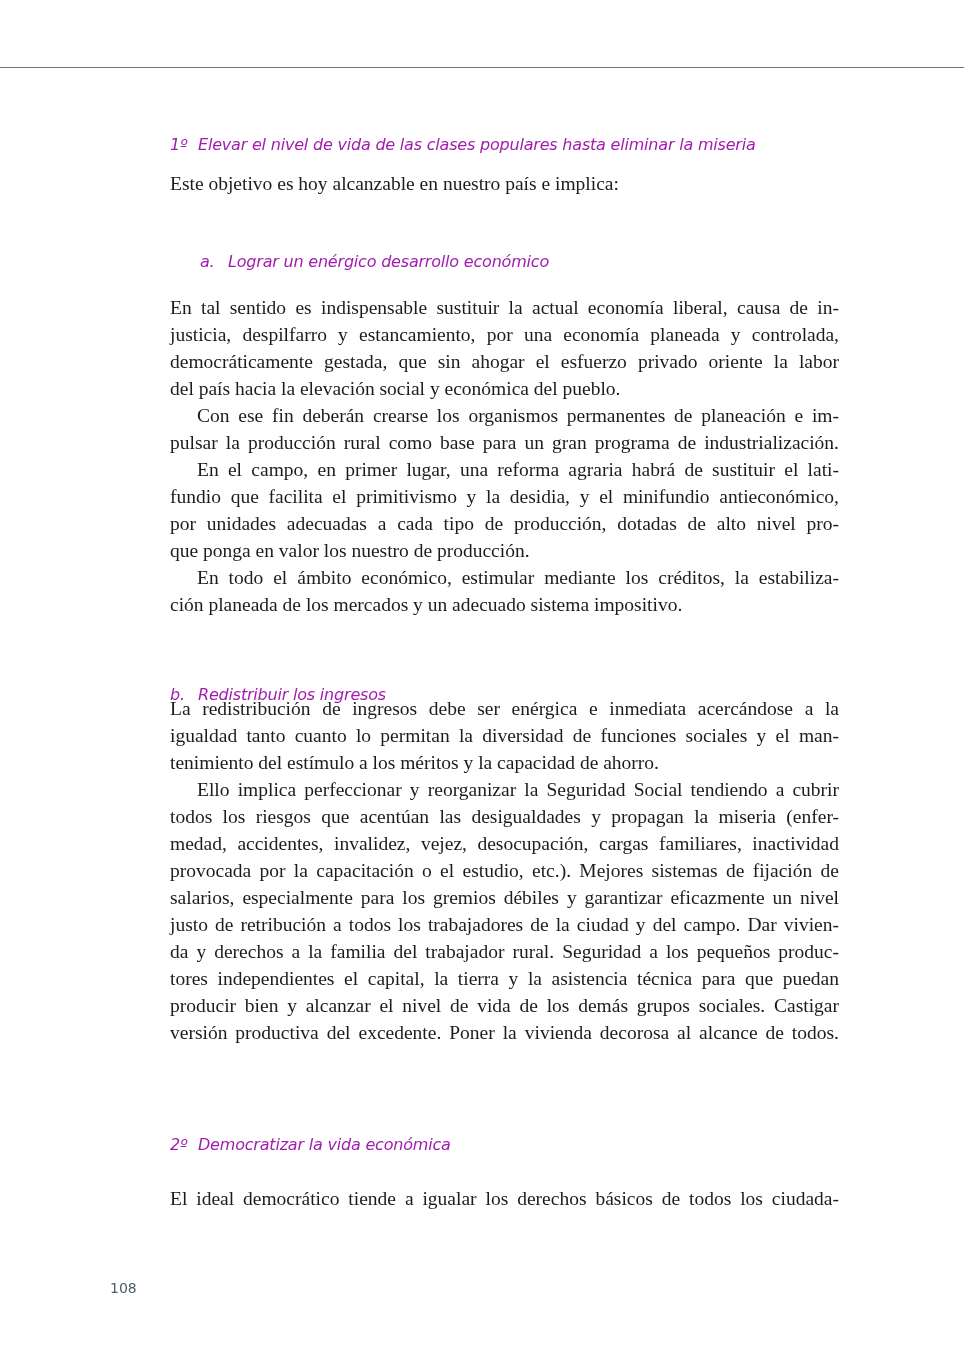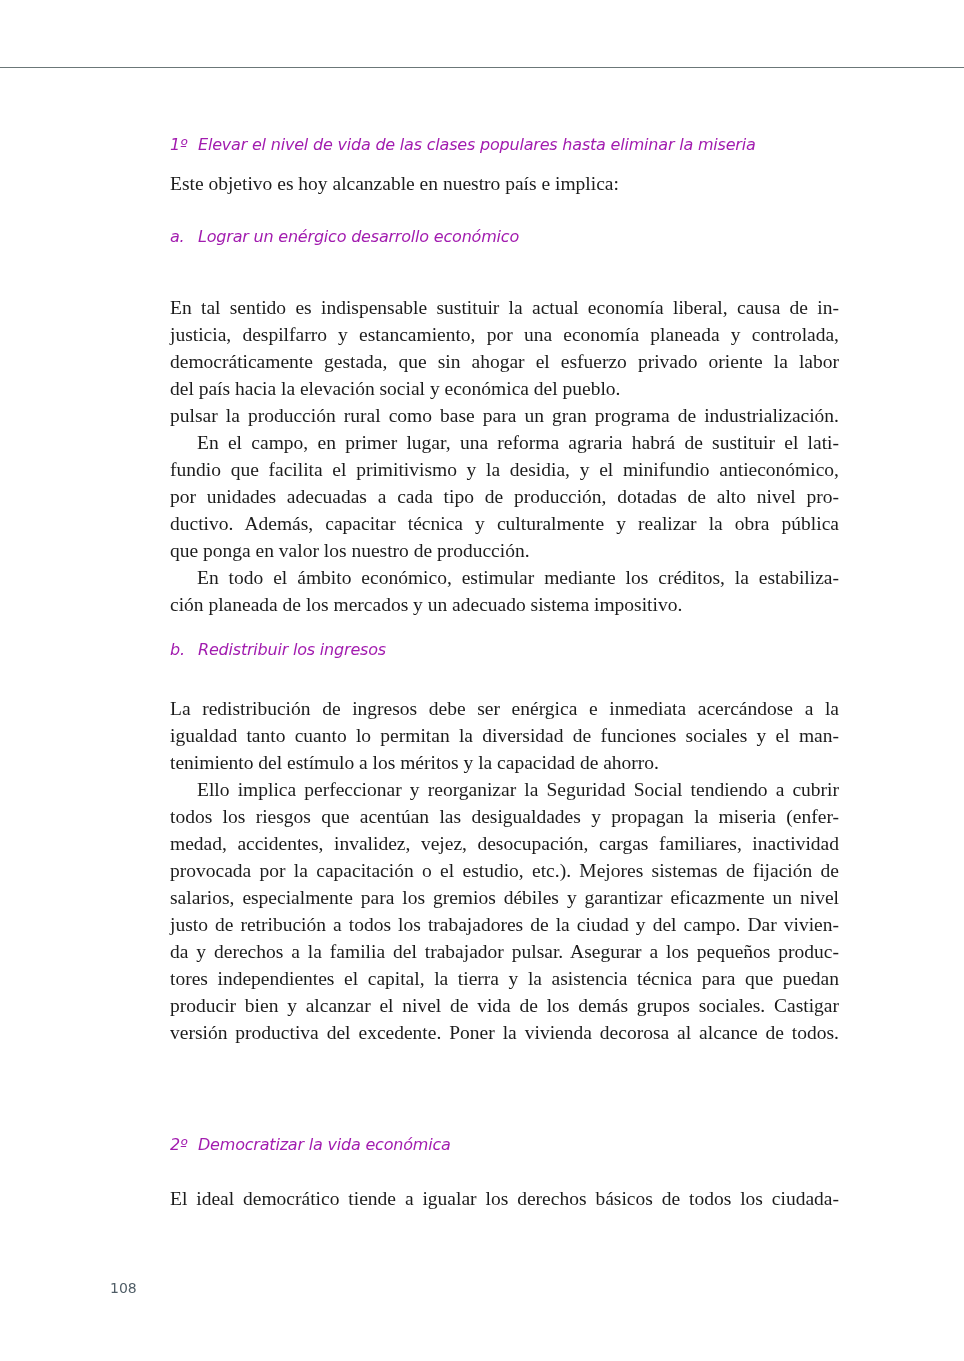--- a/index.html
+++ b/index.html
@@ -22,54 +22,54 @@
 <div class="col">
 
   <div class="h" style="top:135px;">
     <span class="num">1º</span><span>Elevar el nivel de vida de las clases populares hasta eliminar la miseria</span>
   </div>
 
   <div class="p" style="top:170px;">
     <span class="line last">Este objetivo es hoy alcanzable en nuestro país e implica:</span>
   </div>
 
-  <div class="h" style="top:227px;">
+  <div class="h" style="top:252px;margin-left:30px;">
     <span class="num">a.</span><span>Lograr un enérgico desarrollo económico</span>
   </div>
 
   <div class="p" style="top:294px;">
     <span class="line">En tal sentido es indispensable sustituir la actual economía liberal, causa de in-</span>
     <span class="line">justicia, despilfarro y estancamiento, por una economía planeada y controlada,</span>
     <span class="line">democráticamente gestada, que sin ahogar el esfuerzo privado oriente la labor</span>
     <span class="line last">del país hacia la elevación social y económica del pueblo.</span>
+    <span class="line ind">Con ese fin deberán crearse los organismos permanentes de planeación e im-</span>
     <span class="line">pulsar la producción rural como base para un gran programa de industrialización.</span>
     <span class="line ind">En el campo, en primer lugar, una reforma agraria habrá de sustituir el lati-</span>
     <span class="line">fundio que facilita el primitivismo y la desidia, y el minifundio antieconómico,</span>
     <span class="line">por unidades adecuadas a cada tipo de producción, dotadas de alto nivel pro-</span>
-    <span class="line">ductivo. Además, capacitar técnica y culturalmente y realizar la obra pública</span>
     <span class="line last">que ponga en valor los nuestro de producción.</span>
     <span class="line ind">En todo el ámbito económico, estimular mediante los créditos, la estabiliza-</span>
     <span class="line last">ción planeada de los mercados y un adecuado sistema impositivo.</span>
   </div>
 
-  <div class="h" style="top:640px;">
+  <div class="h" style="top:685px;">
     <span class="num">b.</span><span>Redistribuir los ingresos</span>
   </div>
 
   <div class="p" style="top:695px;">
     <span class="line">La redistribución de ingresos debe ser enérgica e inmediata acercándose a la</span>
     <span class="line">igualdad tanto cuanto lo permitan la diversidad de funciones sociales y el man-</span>
     <span class="line last">tenimiento del estímulo a los méritos y la capacidad de ahorro.</span>
     <span class="line ind">Ello implica perfeccionar y reorganizar la Seguridad Social tendiendo a cubrir</span>
     <span class="line">todos los riesgos que acentúan las desigualdades y propagan la miseria (enfer-</span>
     <span class="line">medad, accidentes, invalidez, vejez, desocupación, cargas familiares, inactividad</span>
     <span class="line">provocada por la capacitación o el estudio, etc.). Mejores sistemas de fijación de</span>
     <span class="line">salarios, especialmente para los gremios débiles y garantizar eficazmente un nivel</span>
     <span class="line">justo de retribución a todos los trabajadores de la ciudad y del campo. Dar vivien-</span>
-    <span class="line">da y derechos a la familia del trabajador pulsar. Asegurar a los pequeños produc-</span>
+    <span class="line">da y derechos a la familia del trabajador rural. Seguridad a los pequeños produc-</span>
     <span class="line">tores independientes el capital, la tierra y la asistencia técnica para que puedan</span>
     <span class="line">producir bien y alcanzar el nivel de vida de los demás grupos sociales. Castigar</span>
     <span class="line">versión productiva del excedente. Poner la vivienda decorosa al alcance de todos.</span>
   </div>
 
   <div class="h" style="top:1135px;">
     <span class="num">2º</span><span>Democratizar la vida económica</span>
   </div>
 
   <div class="p" style="top:1185px;">

